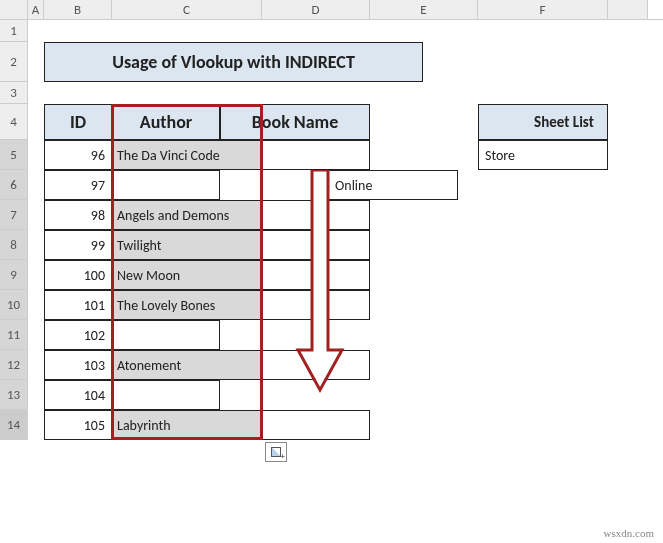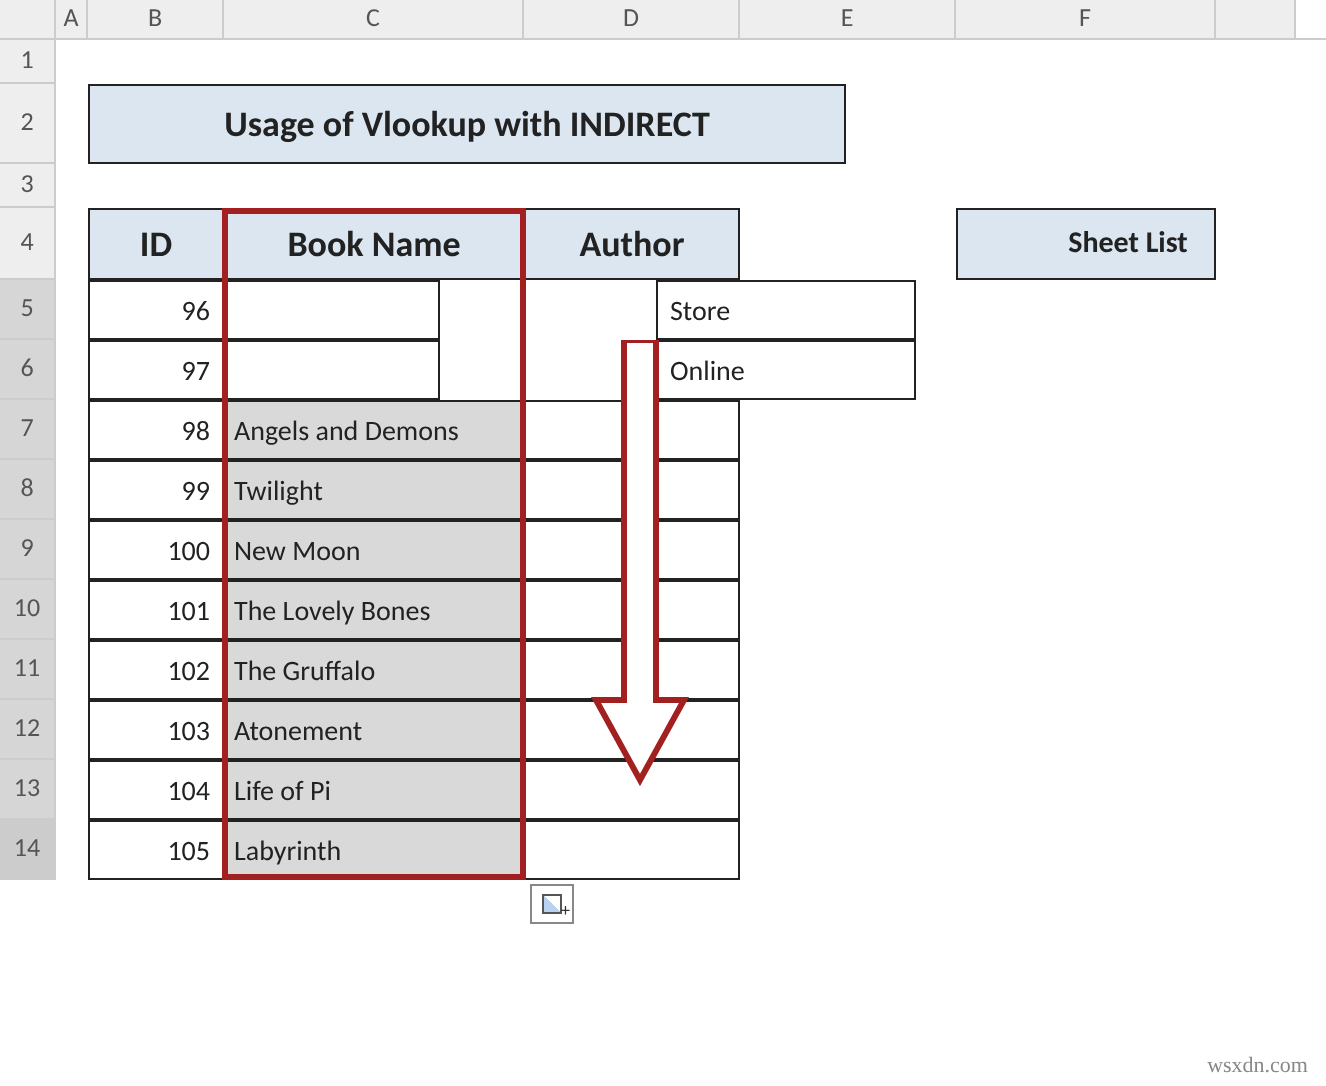--- a/index.html
+++ b/index.html
@@ -189,30 +189,31 @@
   <div class="cell cC"></div>
   <div class="cell cD"></div>
   <div class="cell cE"></div>
   <div class="cell cF"></div>
 </div>
 
 <div class="row hdr-row">
   <div class="rh">4</div>
   <div class="cell cA"></div>
   <div class="cell cB tbl-hdr">ID</div>
+  <div class="cell cD tbl-hdr">Author</div>
   <div class="cell cC tbl-hdr">Book Name</div>
-  <div class="cell cD tbl-hdr">Author</div>
   <div class="cell cE"></div>
   <div class="cell cF fhdr">Sheet List</div>
 </div>
 
 <div class="row">
   <div class="rh sel">5</div>
   <div class="cell cA"></div>
   <div class="cell cB tbl-cell idc">96</div>
+  <div class="cell cC tbl-cell sel">The Da Vinci Code</div>
   <div class="cell cD tbl-cell"></div>
   <div class="cell cE"></div>
   <div class="cell cF fcell">Store</div>
 </div>
 
 <div class="row">
   <div class="rh sel">6</div>
   <div class="cell cA"></div>
   <div class="cell cB tbl-cell idc">97</div>
   <div class="cell cD tbl-cell"></div>
@@ -257,41 +258,39 @@
   <div class="cell cC tbl-cell sel">The Lovely Bones</div>
   <div class="cell cD tbl-cell"></div>
   <div class="cell cE"></div>
   <div class="cell cF"></div>
 </div>
 
 <div class="row">
   <div class="rh sel">11</div>
   <div class="cell cA"></div>
   <div class="cell cB tbl-cell idc">102</div>
-  <div class="cell cC tbl-cell sel">The Gruffalo</div>
   <div class="cell cD tbl-cell"></div>
   <div class="cell cE"></div>
   <div class="cell cF"></div>
 </div>
 
 <div class="row">
   <div class="rh sel">12</div>
   <div class="cell cA"></div>
   <div class="cell cB tbl-cell idc">103</div>
   <div class="cell cC tbl-cell sel">Atonement</div>
   <div class="cell cD tbl-cell"></div>
   <div class="cell cE"></div>
   <div class="cell cF"></div>
 </div>
 
 <div class="row">
   <div class="rh sel">13</div>
   <div class="cell cA"></div>
   <div class="cell cB tbl-cell idc">104</div>
-  <div class="cell cC tbl-cell sel">Life of Pi</div>
   <div class="cell cD tbl-cell"></div>
   <div class="cell cE"></div>
   <div class="cell cF"></div>
 </div>
 
 <div class="row">
   <div class="rh selC">14</div>
   <div class="cell cA"></div>
   <div class="cell cB tbl-cell idc">105</div>
   <div class="cell cC tbl-cell sel">Labyrinth</div>

